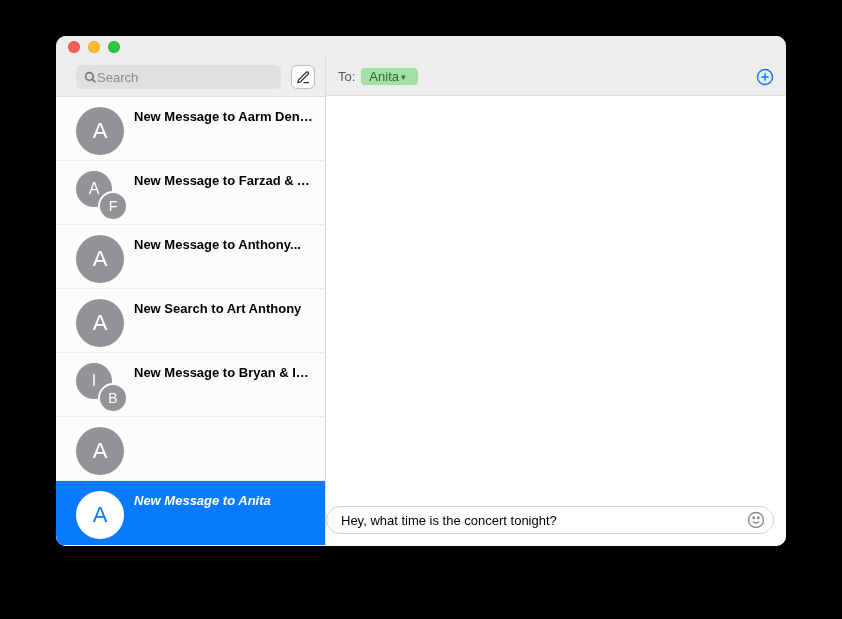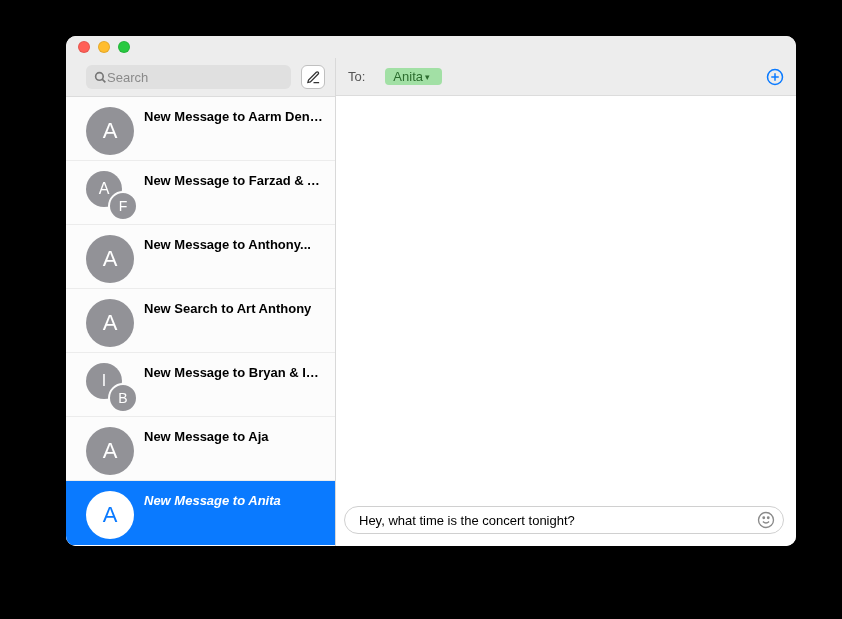--- a/index.html
+++ b/index.html
@@ -6,21 +6,21 @@
     body {
       background: #000;
       font-family: -apple-system, BlinkMacSystemFont, "Helvetica Neue", sans-serif;
       width: 842px;
       height: 619px;
       overflow: hidden;
     }
     .window {
       position: absolute;
       top: 36px;
-      left: 66px;
+      left: 56px;
       width: 730px;
       height: 510px;
       background: #fff;
       border-radius: 10px;
       box-shadow: 0 30px 80px rgba(0,0,0,0.5), 0 0 0 1px rgba(0,0,0,0.15);
       display: flex;
       flex-direction: column;
       overflow: hidden;
     }
     .titlebar {
@@ -165,40 +165,40 @@
       flex-direction: column;
       background: #fff;
     }
     .to-bar {
       background: #ededed;
       border-bottom: 1px solid #dcdcdc;
       height: 38px;
       display: flex;
       align-items: center;
       padding: 0 12px;
-      gap: 20px;
+      gap: 6px;
     }
     .to-label { font-size: 13px; color: #555; }
     .to-pill {
       background: #a2e0a5;
       color: #2b6c2e;
       border-radius: 4px;
       padding: 1px 12px 1px 8px;
       font-size: 13px;
       display: flex;
       align-items: center;
       gap: 2px;
     }
     .to-pill .chev { font-size: 9px; color: #2b6c2e; }
     .spacer { flex: 1; }
     .add-person { color: #0a7aff; display: flex; }
 
     .message-area { flex: 1; }
     .compose-bar {
-      padding: 8px 12px 12px 8px;
+      padding: 8px 12px 12px 0;
       display: flex;
       gap: 8px;
       align-items: center;
     }
     .compose-input {
       flex: 1;
       display: flex;
       align-items: center;
       border: 1px solid #d0d0d0;
       border-radius: 16px;
@@ -273,21 +273,20 @@
             <div class="avatar group">
               <div class="avatar-circle">I</div>
               <div class="avatar-circle secondary">B</div>
             </div>
             <div class="convo-title">New Message to Bryan &amp; Im...</div>
           </div>
           <div class="convo-item">
             <div class="avatar">
               <div class="avatar-circle">A</div>
             </div>
-            <div class="convo-title">New Message to Aja</div>
           </div>
           <div class="convo-item selected">
             <div class="avatar">
               <div class="avatar-circle">A</div>
             </div>
             <div class="convo-title">New Message to Anita</div>
           </div>
         </div>
     </div>
     <div class="main">

